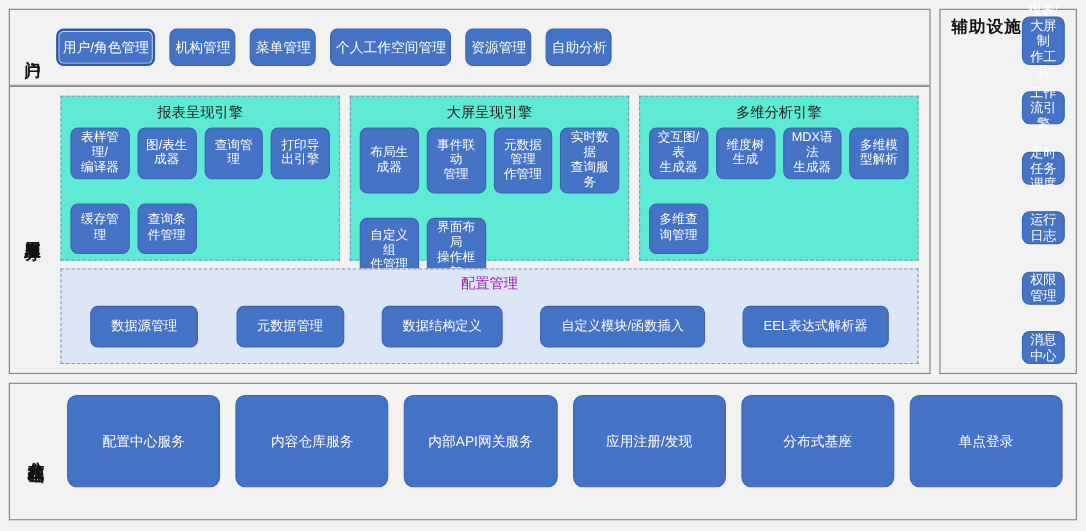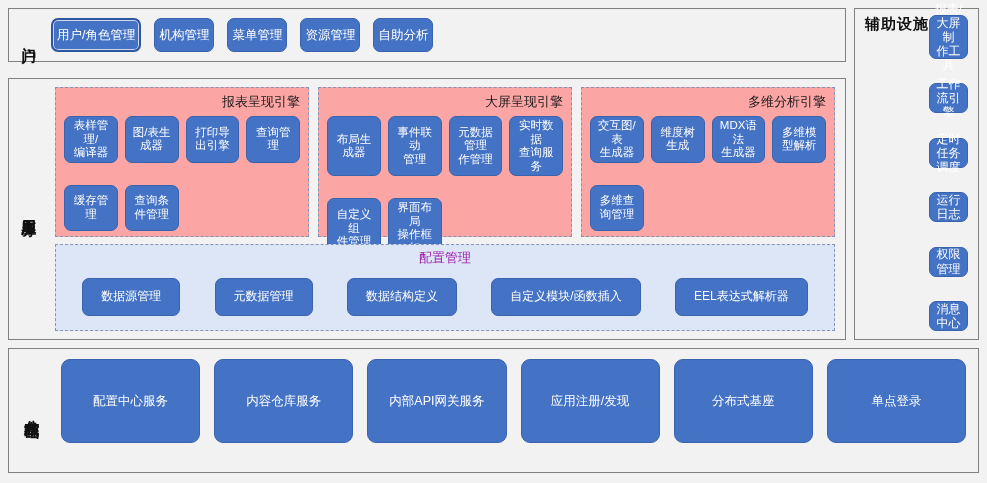--- a/index.html
+++ b/index.html
@@ -57,21 +57,21 @@
     font-size: 12px;
     padding: 2px 4px;
     white-space: pre-line;
   }
   .btn.sel {
     border: 2px solid #2e57a0;
     box-shadow: 0 0 0 1px #cfd8ea inset;
   }
 
   
-  #portal { left: 8px; top: 8px; width: 838px; height: 54px; }
+  #portal { left: 8px; top: 8px; width: 838px; height: 70px; }
   #portal .row {
     flex: 1;
     display: flex;
     align-items: center;
     gap: 13px;
     padding: 0 10px 0 2px;
   }
   #portal .btn { height: 34px; font-size: 12.5px; flex: 0 0 auto; }
 
   
@@ -83,26 +83,25 @@
     padding: 8px 10px 8px 6px;
     gap: 7px;
   }
   .engines {
     display: flex;
     gap: 9px;
     height: 150px;
   }
   .engine {
     flex: 1;
-    background: #fca5a5;
+    background: #5eead4;
     border: 1px dashed #8496b8;
     padding: 5px 8px 8px 8px;
     display: flex;
     flex-direction: column;
-    align-items: flex-end;
   }
   .engine-title {
     text-align: center;
     font-size: 13px;
     color: #1a1a1a;
     margin-bottom: 5px;
     font-weight: normal;
   }
   .engine-grid {
     flex: 1;
@@ -185,41 +184,42 @@
 <div id="root">
 
   <div class="panel" id="portal">
     <div class="side-label">
       <span class="vtxt">门户</span>
     </div>
     <div class="row" id="portal-row">
         <div class="btn sel">用户/角色管理</div>
         <div class="btn">机构管理</div>
         <div class="btn">菜单管理</div>
+        <div class="btn">个人工作空间管理</div>
         <div class="btn">资源管理</div>
         <div class="btn">自助分析</div>
       </div>
   </div>
 
   <div class="panel" id="appsvc">
     <div class="side-label">
       <span class="vtxt">应用服务</span>
     </div>
     <div class="body">
       <div class="engines" id="engines">
           <div class="engine">
             <div class="engine-title">报表呈现引擎</div>
             <div class="engine-grid">
               <div class="btn">表样管理/
 编译器</div>
               <div class="btn">图/表生
 成器</div>
+              <div class="btn">查询管理</div>
               <div class="btn">打印导
 出引擎</div>
-              <div class="btn">查询管理</div>
               <div class="btn">缓存管理</div>
               <div class="btn">查询条
 件管理</div>
             </div>
           </div>
           <div class="engine">
             <div class="engine-title">大屏呈现引擎</div>
             <div class="engine-grid">
               <div class="btn">布局生
 成器</div>

